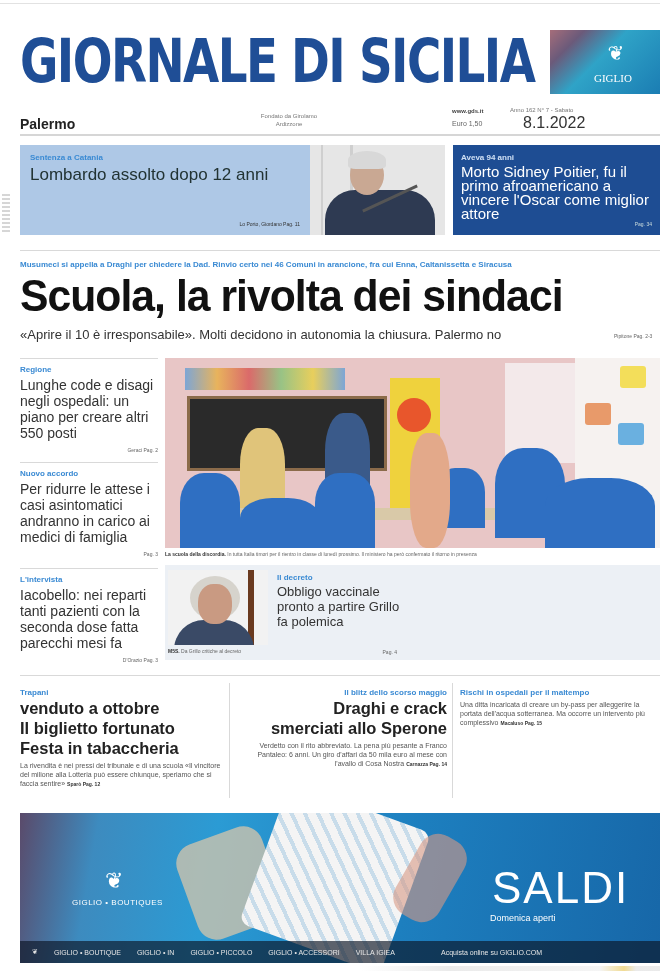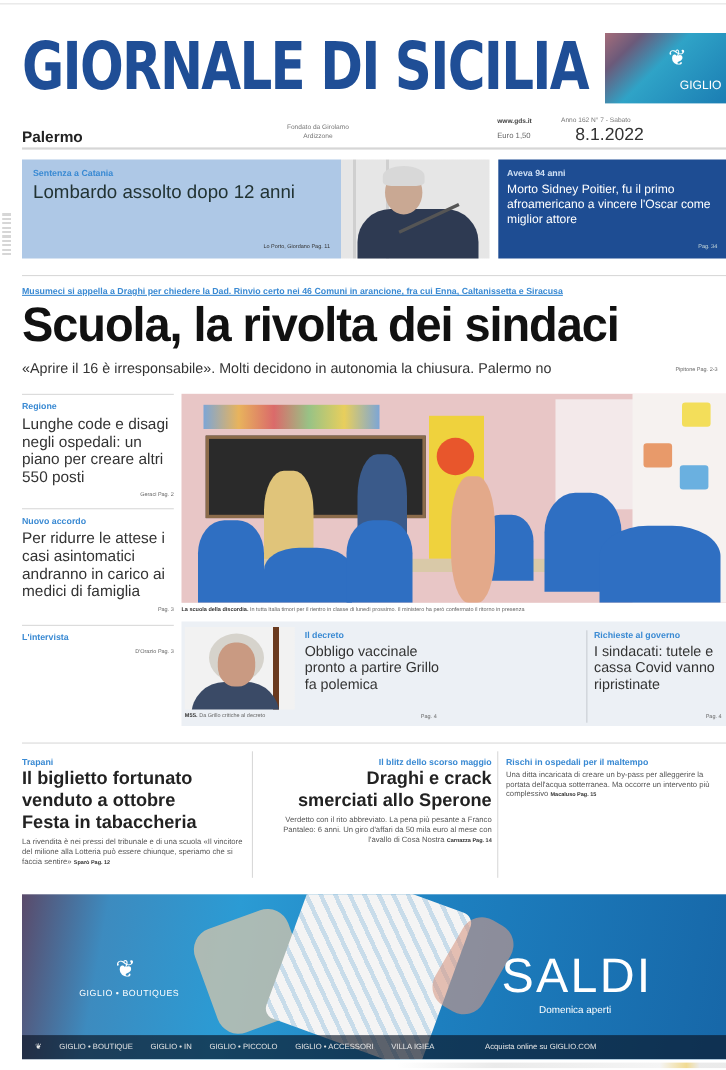--- a/index.html
+++ b/index.html
@@ -2,21 +2,21 @@
 <html><head>
 <meta charset="utf-8">
 <style>
   * { box-sizing: border-box; margin: 0; padding: 0; }
   body { width: 660px; height: 973px; background: #ffffff; font-family: "Liberation Sans", sans-serif; color: #222; overflow: hidden; position: relative; }
   .topline { position: absolute; left: 0; top: 3px; width: 660px; height: 1px; background: #e2e2e2; }
   .masthead { position: absolute; left: 20px; top: 28px; width: 520px; height: 66px; }
   .masthead-title { font-family: "DejaVu Sans", sans-serif; font-weight: bold; font-size: 60px; color: #1f4e96; letter-spacing: -2px; transform: scaleX(0.78); transform-origin: left top; white-space: nowrap; line-height: 66px; }
   .corner-ad { position: absolute; left: 550px; top: 30px; width: 110px; height: 64px; background: linear-gradient(135deg,#a56d7a 0%,#6b5a7a 20%,#2fa3c7 45%,#1b7db3 100%); overflow: hidden; }
   .corner-ad .logo { position: absolute; left: 52px; top: 12px; width: 28px; height: 22px; color: #fff; font-size: 20px; text-align: center; line-height: 22px; }
-  .corner-ad .brand { position: absolute; left: 68px; top: 42px; color: #fff; font-size: 11px; }
+  .corner-ad .brand { position: absolute; left: 44px; top: 42px; color: #fff; font-size: 11px; font-family: Liberation Serif, serif; }
   .dateline { position: absolute; left: 20px; top: 104px; width: 640px; height: 32px; border-bottom: 2px solid #d6d6d6; }
   .city { position: absolute; left: 0; top: 12px; font-weight: bold; font-size: 14px; color: #222; }
   .founded { position: absolute; left: 234px; top: 8px; font-size: 6px; color: #777; text-align: center; line-height: 8px; width: 70px; }
   .web { position: absolute; left: 432px; top: 4px; font-size: 6px; color: #444; font-weight: bold; }
   .price { position: absolute; left: 432px; top: 16px; font-size: 7px; color: #666; }
   .issue { position: absolute; left: 490px; top: 3px; font-size: 6px; color: #777; }
   .date { position: absolute; left: 503px; top: 10px; font-size: 16px; color: #333; }
 
   .side-text { position: absolute; left: 2px; top: 192px; width: 8px; height: 40px; background: repeating-linear-gradient(0deg,#bbb 0 2px,transparent 2px 4px); opacity: .6; }
 
@@ -24,25 +24,25 @@
   .kicker { font-weight: bold; color: #3a8ad3; font-size: 8px; }
   .box-catania .headline { font-size: 17px; line-height: 20px; color: #233; margin-top: 3px; }
   .box-catania .byline { position: absolute; right: 10px; bottom: 8px; font-size: 5px; color: #333; }
   .photo-lombardo { position: absolute; left: 310px; top: 145px; width: 135px; height: 90px; background: linear-gradient(90deg,#e6e6e6 0 8%,#cfcfcf 8% 10%,#e6e6e6 10% 30%,#cfcfcf 30% 32%,#e6e6e6 32%); overflow: hidden; }
   .photo-lombardo .head { position: absolute; left: 40px; top: 10px; width: 34px; height: 40px; border-radius: 50%; background: #c9a893; }
   .photo-lombardo .hair { position: absolute; left: 38px; top: 6px; width: 38px; height: 18px; border-radius: 50% 50% 20% 20%; background: #d8d8d8; }
   .photo-lombardo .body { position: absolute; left: 15px; top: 45px; width: 110px; height: 60px; border-radius: 30px 30px 0 0; background: #2e3a52; }
   .photo-lombardo .mic { position: absolute; left: 50px; top: 52px; width: 60px; height: 3px; background: #555; transform: rotate(-25deg); }
   .box-poitier { position: absolute; left: 453px; top: 145px; width: 207px; height: 90px; background: #1e4d93; padding: 8px 8px; color: #fff; }
   .box-poitier .kicker { color: #cfe0f5; }
-  .box-poitier .headline { font-size: 11px; line-height: 14px; margin-top: 3px; color: #fff; }
+  .box-poitier .headline { font-size: 15px; line-height: 14px; margin-top: 3px; color: #fff; }
   .box-poitier .pag { position: absolute; right: 8px; bottom: 8px; font-size: 5px; color: #cdd; }
 
   .sep1 { position: absolute; left: 20px; top: 250px; width: 640px; height: 1px; background: #d9d9d9; }
-  .main-kicker { position: absolute; left: 20px; top: 260px; font-size: 8px; font-weight: bold; color: #3a8ad3; white-space: nowrap; text-decoration: underline; }
+  .main-kicker { position: absolute; left: 20px; top: 260px; font-size: 8px; font-weight: bold; color: #3a8ad3; white-space: nowrap; }
   .main-title { position: absolute; left: 20px; top: 271px; font-size: 44px; font-weight: bold; color: #111; letter-spacing: -1px; white-space: nowrap; transform: scaleX(0.97); transform-origin: left; }
   .main-sub { position: absolute; left: 20px; top: 327px; font-size: 13px; color: #333; white-space: nowrap; }
   .main-byline { position: absolute; left: 614px; top: 333px; font-size: 5px; color: #666; white-space: nowrap; }
 
   .left-col { position: absolute; left: 20px; top: 358px; width: 138px; }
   .lstory { border-top: 1px solid #d9d9d9; padding-top: 6px; position: relative; }
   .lstory .headline { font-size: 14px; line-height: 16px; color: #333; margin-top: 3px; }
   .lstory .pag { text-align: right; font-size: 5px; color: #666; margin-top: 6px; }
   .lstory.s1 { height: 104px; }
   .lstory.s2 { height: 102px; }
@@ -86,21 +86,21 @@
   .bstory.b2 { left: 237px; width: 210px; border-left: 1px solid #d9d9d9; padding-left: 0; text-align: right; }
   .bstory.b3 { left: 460px; width: 200px; }
   .vline { position: absolute; top: 683px; width: 1px; height: 115px; background: #d9d9d9; }
 
   .ad-bottom { position: absolute; left: 20px; top: 813px; width: 640px; height: 150px; background: linear-gradient(100deg,#5a4a6a 0%,#3d8bbf 12%,#2b9bd4 30%,#1d7fbf 60%,#1767a8 100%); overflow: hidden; }
   .ad-bottom .bag { position: absolute; left: 240px; top: -10px; width: 150px; height: 150px; background: repeating-linear-gradient(45deg,#f4f4f4 0 8px,#c8dcea 8px 12px); transform: rotate(20deg); border-radius: 10px; }
   .ad-bottom .shoes1 { position: absolute; left: 165px; top: 20px; width: 90px; height: 100px; background: #e2c9a8; border-radius: 20px; opacity: .7; transform: rotate(-20deg); }
   .ad-bottom .shoes2 { position: absolute; left: 385px; top: 20px; width: 50px; height: 90px; background: #d79a86; border-radius: 20px; opacity: .6; transform: rotate(30deg); }
   .ad-bottom .logo { position: absolute; left: 85px; top: 55px; color: #fff; font-size: 22px; }
   .ad-bottom .brand { position: absolute; left: 52px; top: 85px; color: #fff; font-size: 8px; letter-spacing: .5px; }
-  .ad-bottom .saldi { position: absolute; left: 436px; top: 50px; color: #fff; font-size: 44px; letter-spacing: 2px; }
+  .ad-bottom .saldi { position: absolute; left: 472px; top: 50px; color: #fff; font-size: 44px; letter-spacing: 2px; }
   .ad-bottom .open { position: absolute; left: 470px; top: 100px; color: #fff; font-size: 9px; }
   .ad-bottom .nav { position: absolute; left: 0; bottom: 0; width: 640px; height: 22px; background: rgba(10,20,35,.65); display: flex; align-items: center; padding-left: 12px; gap: 16px; color: #e6e6e6; font-size: 7px; white-space: nowrap; }
   .ad-bottom .nav .last { margin-left: 30px; }
   .bottom-fade { position: absolute; left: 360px; top: 966px; width: 300px; height: 5px; background: linear-gradient(90deg,transparent,#ddd 30%,#eee 80%,#e8c34a 88%,#ddd 92%); opacity: .6; }
 </style>
 </head>
 <body>
 
 <div class="topline"></div>
 
@@ -139,36 +139,37 @@
 <div class="box-poitier">
   <div class="kicker">Aveva 94 anni</div>
   <div class="headline">Morto Sidney Poitier, fu il primo afroamericano a vincere l'Oscar come miglior attore</div>
   <div class="pag">Pag. 34</div>
 </div>
 
 <div class="sep1"></div>
 
 <div class="main-kicker">Musumeci si appella a Draghi per chiedere la Dad. Rinvio certo nei 46 Comuni in arancione, fra cui Enna, Caltanissetta e Siracusa</div>
 <div class="main-title">Scuola, la rivolta dei sindaci</div>
-<div class="main-sub">«Aprire il 16 è irresponsabile». Molti decidono in autonomia la chiusura. Palermo no</div>
+<div class="main-sub">«Aprire il 10 è irresponsabile». Molti decidono in autonomia la chiusura. Palermo no</div>
 <div class="main-byline">Pipitone Pag. 2-3</div>
 
 <div class="left-col">
   <div class="lstory s1">
     <div class="kicker">Regione</div>
     <div class="headline">Lunghe code e disagi negli ospedali: un piano per creare altri 550 posti</div>
     <div class="pag">Geraci Pag. 2</div>
   </div>
   <div class="lstory s2">
     <div class="kicker">Nuovo accordo</div>
     <div class="headline">Per ridurre le attese i casi asintomatici andranno in carico ai medici di famiglia</div>
     <div class="pag">Pag. 3</div>
   </div>
   <div class="lstory s3">
     <div class="kicker">L'intervista</div>
+    <div class="headline">Iacobello: nei reparti tanti pazienti con la seconda dose fatta parecchi mesi fa</div>
     <div class="pag">D'Orazio Pag. 3</div>
   </div>
 </div>
 
 <div class="classroom">
   <div class="banner"></div>
   <div class="board"></div>
   <div class="door"></div>
   <div class="sun"></div>
   <div class="shelf"></div>
@@ -200,37 +201,32 @@
   </div>
   <div class="grillo-caption">
     <b>M5S.</b>
     <span>Da Grillo critiche al decreto</span>
   </div>
   <div class="dstory d1">
     <div class="kicker">Il decreto</div>
     <div class="headline">Obbligo vaccinale pronto a partire Grillo fa polemica</div>
     <div class="pag">Pag. 4</div>
   </div>
-  <div class="dstory d3">
-    <div class="kicker">Richieste al governo</div>
-    <div class="headline">I sindacati: tutele e cassa Covid vanno ripristinate</div>
-    <div class="pag">Pag. 4</div>
-  </div>
 </div>
 
 <div class="sep2"></div>
 
 <div class="vline" style="left:229px;"></div>
 <div class="vline" style="left:452px;"></div>
 
 <div class="bstory b1">
   <div class="kicker">Trapani</div>
   <div class="headline">
+    <div>venduto a ottobre</div>
     <div>Il biglietto fortunato</div>
-    <div>venduto a ottobre</div>
     <div>Festa in tabaccheria</div>
   </div>
   <div class="body">
     <span>La rivendita è nei pressi del tribunale e di una scuola «Il vincitore del milione alla Lotteria può essere chiunque, speriamo che si faccia sentire»</span>
     <b>Sparò Pag. 12</b>
   </div>
 </div>
 <div class="bstory b2" style="border-left:none;">
   <div class="kicker">Il blitz dello scorso maggio</div>
   <div class="headline">

